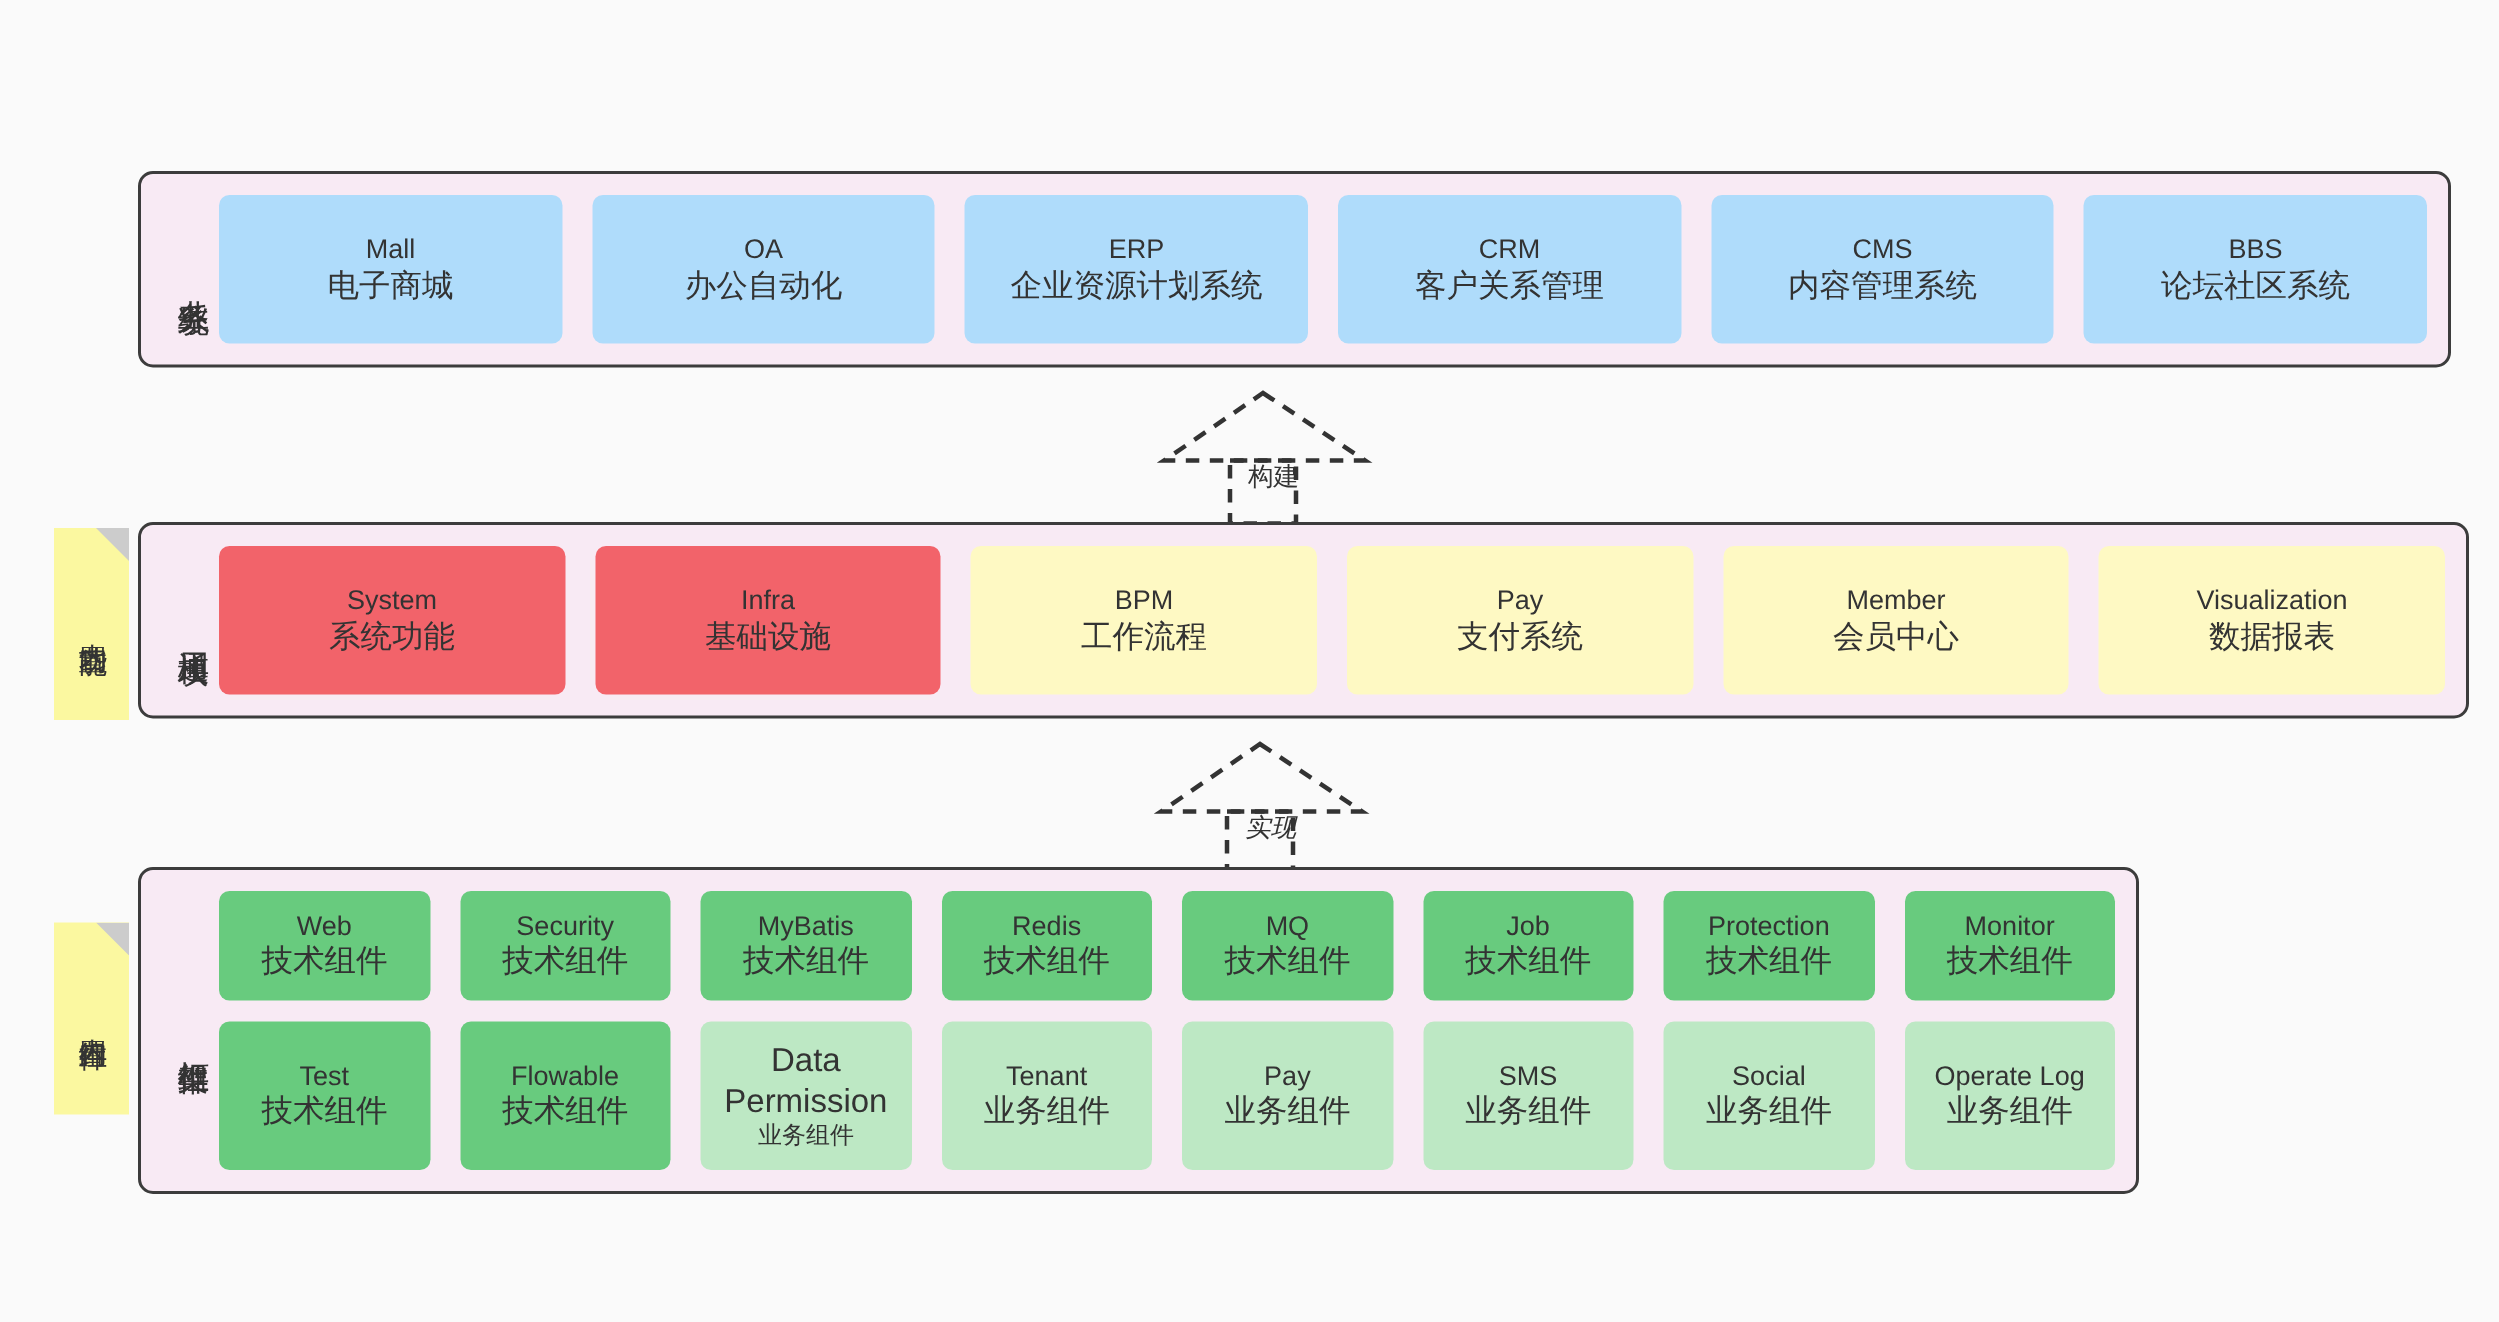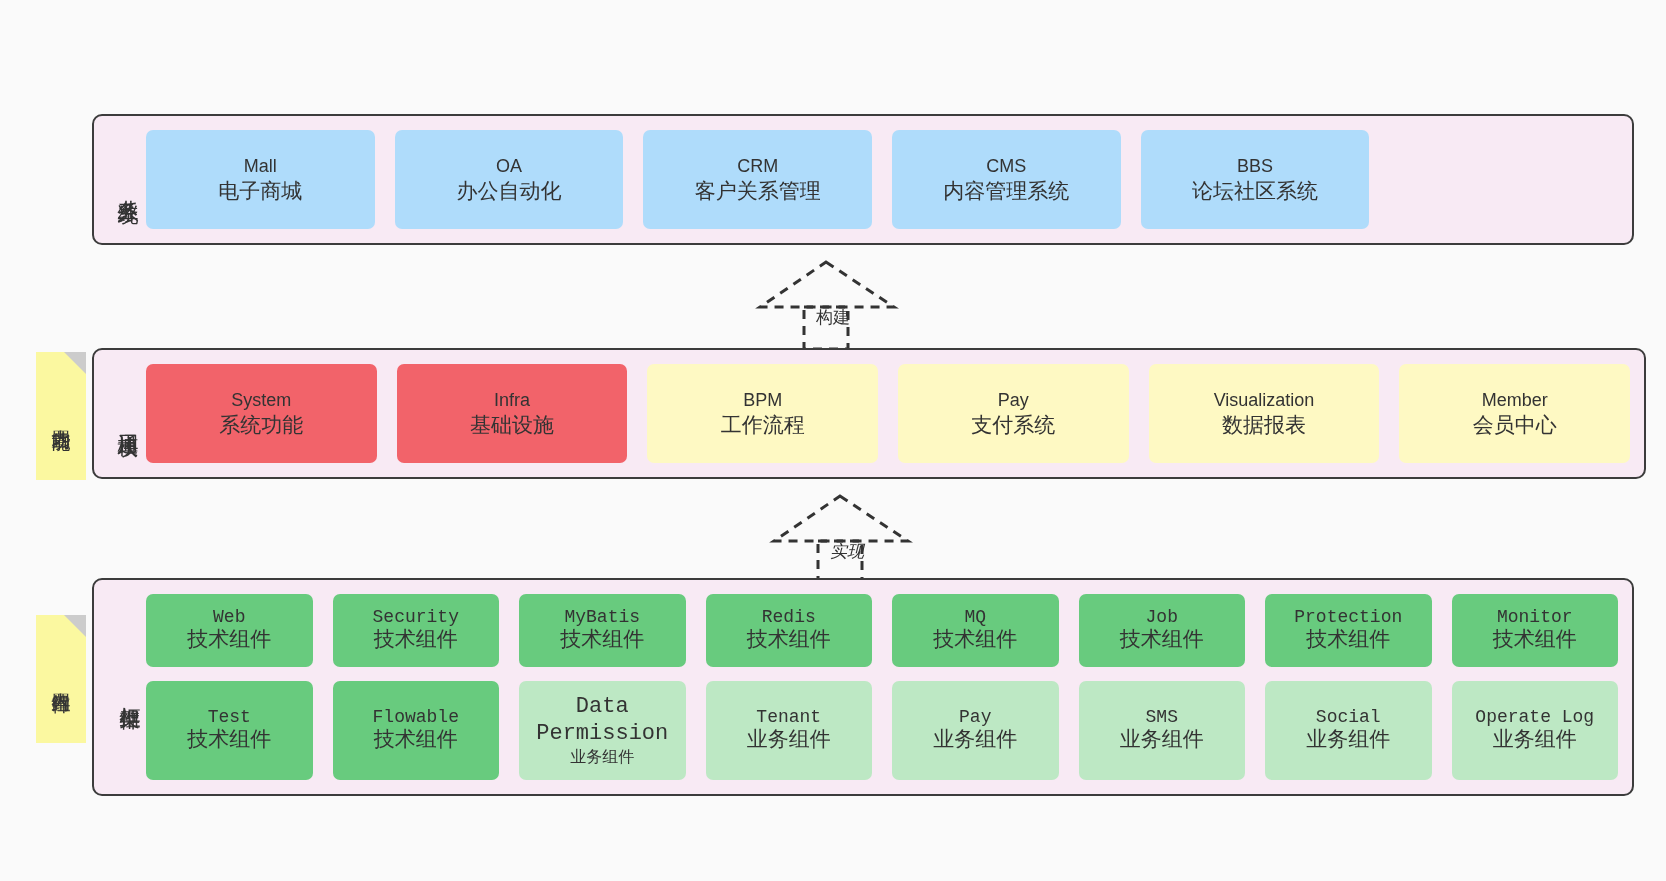--- a/index.html
+++ b/index.html
@@ -142,36 +142,40 @@
 
       <div class="card c-blue">
         <span class="ttl">Mall</span>
         <span class="sub">电子商城</span>
       </div>
       <div class="card c-blue">
         <span class="ttl">OA</span>
         <span class="sub">办公自动化</span>
       </div>
       <div class="card c-blue">
+        <span class="ttl">ERP</span>
+        <span class="sub">企业资源计划系统</span>
+      </div>
+      <div class="card c-blue">
         <span class="ttl">CRM</span>
         <span class="sub">客户关系管理</span>
       </div>
       <div class="card c-blue">
         <span class="ttl">CMS</span>
         <span class="sub">内容管理系统</span>
       </div>
       <div class="card c-blue">
         <span class="ttl">BBS</span>
         <span class="sub">论坛社区系统</span>
       </div>
 
     </div>
   </div>
 
-  <div class="uml-arrow" style="left:758px; top:262px; width:152px; height:88px;">
+  <div class="uml-arrow" style="left:774px; top:262px; width:152px; height:88px;">
     <svg width="152" height="88" viewBox="0 0 152 88" aria-hidden="true">
 
       <path d="M 68 0 L 136 45 L 2 45 Z" fill="#fafafa" stroke="#333333" stroke-width="3" stroke-dasharray="9 7" stroke-linejoin="miter"></path>
 
       <rect x="46" y="45" width="44" height="42" fill="none" stroke="#333333" stroke-width="3" stroke-dasharray="9 7"></rect>
     </svg>
     <span class="arrow-label" style="left:58px; top:44px;">构建</span>
   </div>
 
   <div class="sticky" style="left:36px; top:352px; width:50px; height:128px;">
@@ -193,45 +197,45 @@
       </div>
       <div class="card c-pink">
         <span class="ttl">BPM</span>
         <span class="sub">工作流程</span>
       </div>
       <div class="card c-pink">
         <span class="ttl">Pay</span>
         <span class="sub">支付系统</span>
       </div>
       <div class="card c-pink">
+        <span class="ttl">Member</span>
+        <span class="sub">会员中心</span>
+      </div>
+      <div class="card c-pink">
         <span class="ttl">Visualization</span>
         <span class="sub">数据报表</span>
-      </div>
-      <div class="card c-pink">
-        <span class="ttl">Member</span>
-        <span class="sub">会员中心</span>
       </div>
 
     </div>
   </div>
 
   <div class="uml-arrow" style="left:772px; top:496px; width:152px; height:88px;">
     <svg width="152" height="88" viewBox="0 0 152 88" aria-hidden="true">
       <path d="M 68 0 L 136 45 L 2 45 Z" fill="#fafafa" stroke="#333333" stroke-width="3" stroke-dasharray="9 7" stroke-linejoin="miter"></path>
       <rect x="46" y="45" width="44" height="42" fill="none" stroke="#333333" stroke-width="3" stroke-dasharray="9 7"></rect>
     </svg>
     <span class="arrow-label" style="left:58px; top:44px;font-style:italic;">实现</span>
   </div>
 
   <div class="sticky" style="left:36px; top:615px; width:50px; height:128px;">
     <span class="fold"></span>
     <span class="sticky-label">内置组件</span>
   </div>
 
-  <div class="layer" style="left:92px; top:578px; width:1542px; height:218px;font-family:Liberation Mono, monospace;">
+  <div class="layer" style="left:92px; top:578px; width:1334px; height:218px;">
     <div class="layer-title">框架组件</div>
     <div class="cards row8">
 
       <div class="card c-green">
         <span class="ttl">Web</span>
         <span class="sub">技术组件</span>
       </div>
       <div class="card c-green">
         <span class="ttl">Security</span>
         <span class="sub">技术组件</span>

